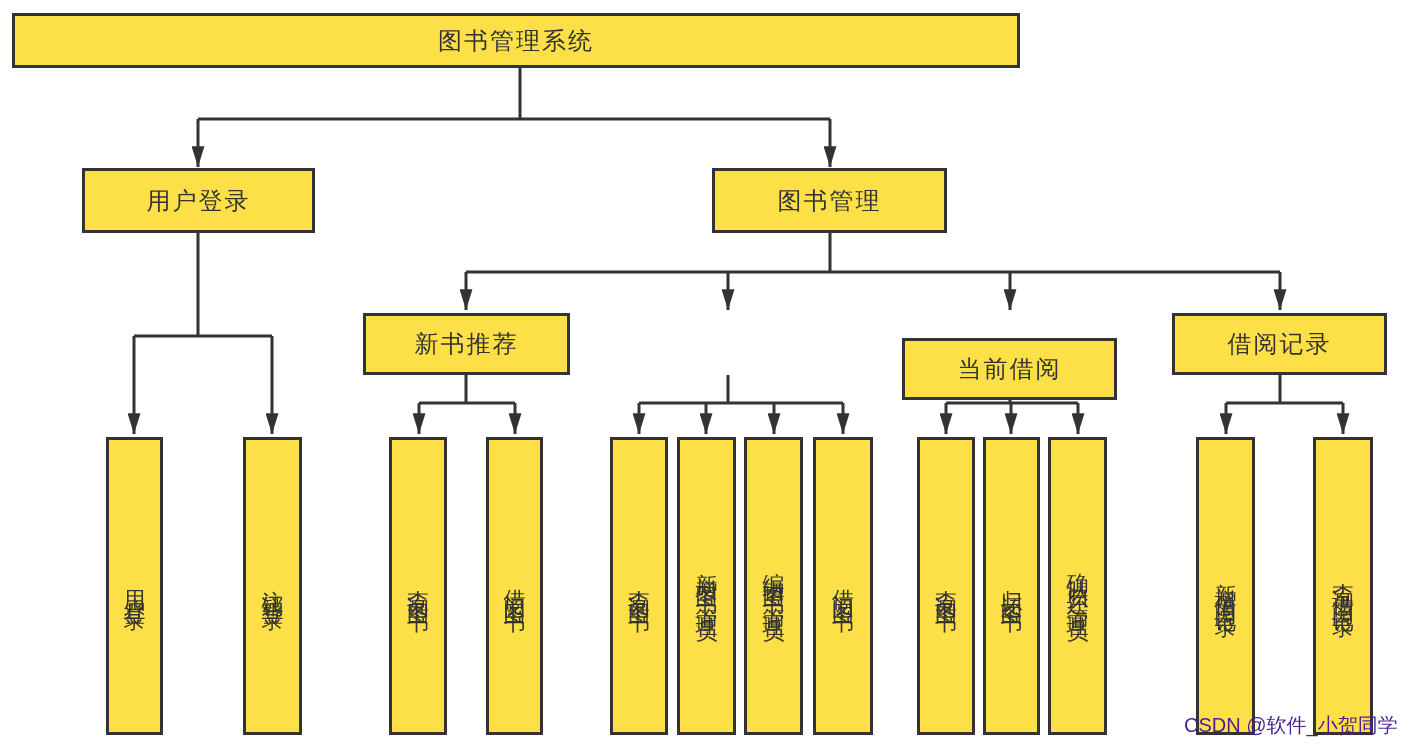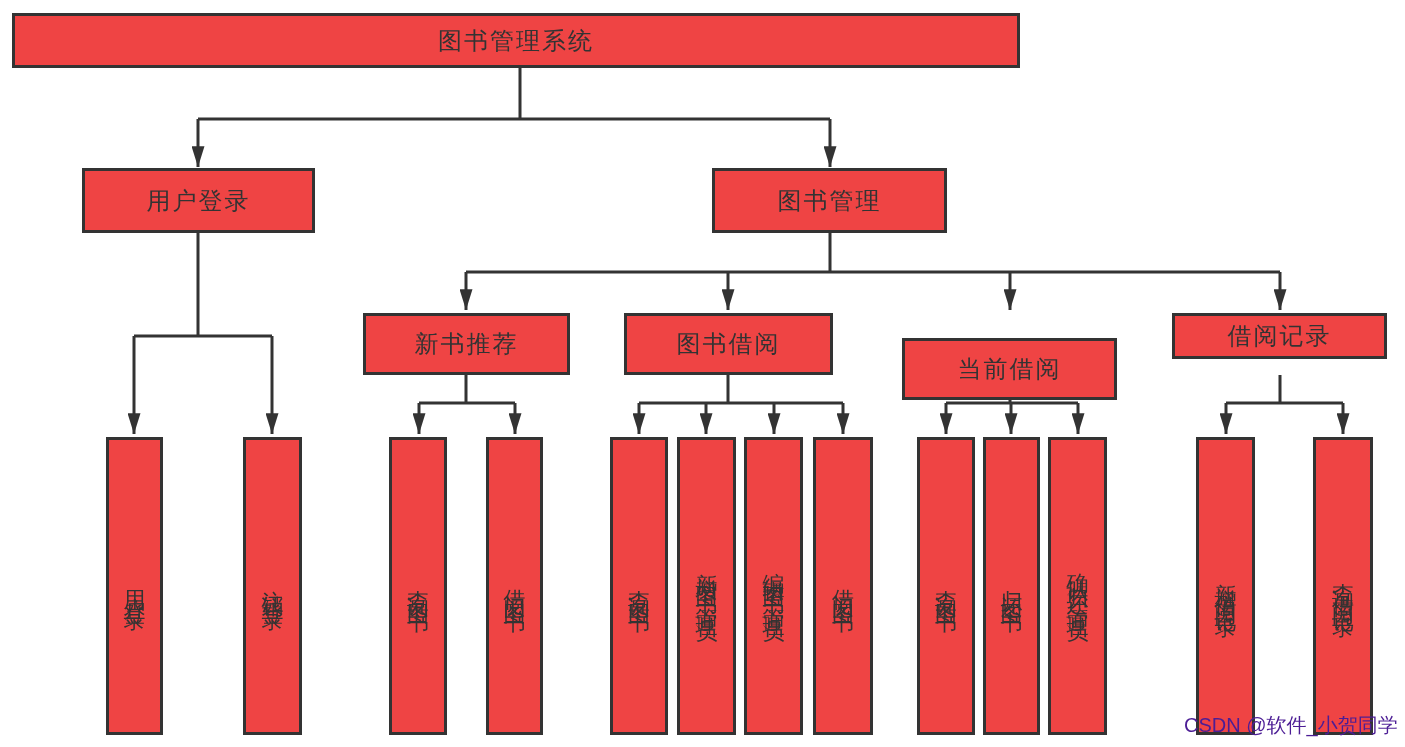--- a/index.html
+++ b/index.html
@@ -18,21 +18,21 @@
   #connectors {
     position: absolute;
     left: 0;
     top: 0;
     z-index: 1;
   }
   .node {
     position: absolute;
     box-sizing: border-box;
     border: 3px solid #333333;
-    background: #ef4444;
+    background: #fde047;
     color: #333333;
     display: flex;
     align-items: center;
     justify-content: center;
     z-index: 2;
   }
   .node.h {
     font-size: 24px;
     letter-spacing: 2px;
     white-space: nowrap;
@@ -96,23 +96,22 @@
       <path d="M1343,403 V434" marker-end="url(#arrow)"></path>
     </g>
   </svg>
 
   <div class="node h" style="left:12px; top:13px; width:1008px; height:55px;">图书管理系统</div>
 
   <div class="node h" style="left:82px; top:168px; width:233px; height:65px;">用户登录</div>
   <div class="node h" style="left:363px; top:313px; width:207px; height:62px;">新书推荐</div>
 
   <div class="node h" style="left:712px; top:168px; width:235px; height:65px;">图书管理</div>
-  <div class="node h" style="left:624px; top:313px; width:209px; height:62px;">图书借阅</div>
   <div class="node h" style="left:902px; top:313px; width:215px; height:62px;margin-top:25px;">当前借阅</div>
-  <div class="node h" style="left:1172px; top:313px; width:215px; height:46px;">借阅记录</div>
+  <div class="node h" style="left:1172px; top:313px; width:215px; height:62px;">借阅记录</div>
 
   <div class="node v" style="left:106px; top:437px; width:57px; height:298px;">用户登录</div>
   <div class="node v" style="left:243px; top:437px; width:59px; height:298px;">注销登录</div>
 
   <div class="node v" style="left:389px; top:437px; width:58px; height:298px;">查询图书</div>
   <div class="node v" style="left:486px; top:437px; width:57px; height:298px;">借阅图书</div>
 
   <div class="node v" style="left:610px; top:437px; width:58px; height:298px;">查询图书</div>
   <div class="node v" style="left:677px; top:437px; width:59px; height:298px;">新增图书（管理员）</div>
   <div class="node v" style="left:744px; top:437px; width:59px; height:298px;">编辑图书（管理员）</div>

